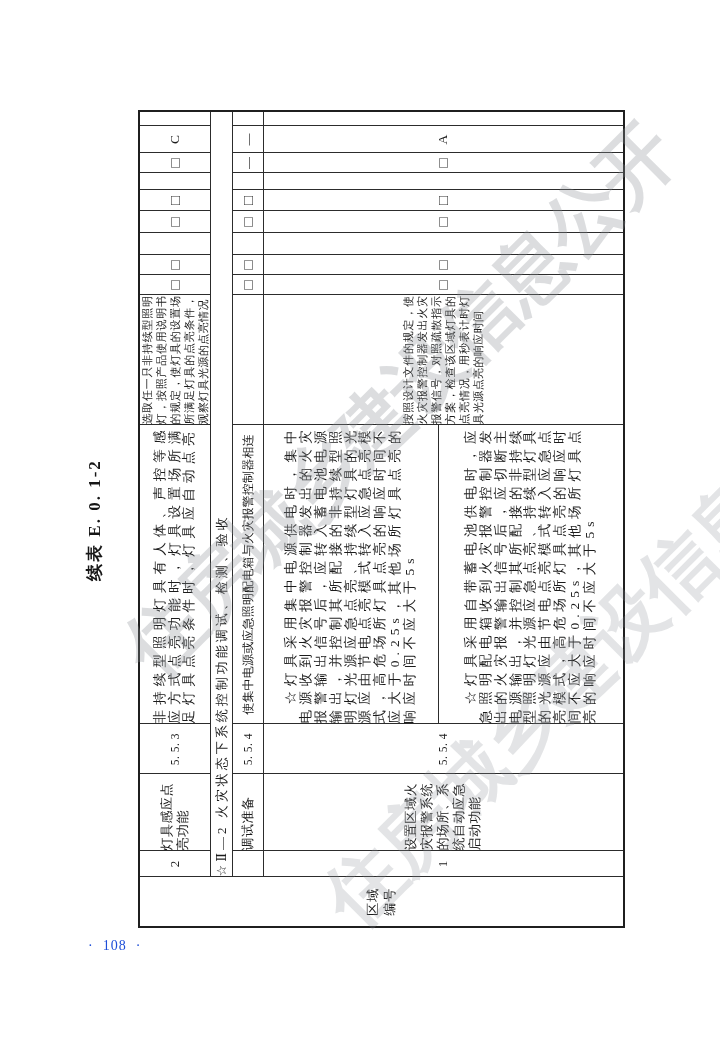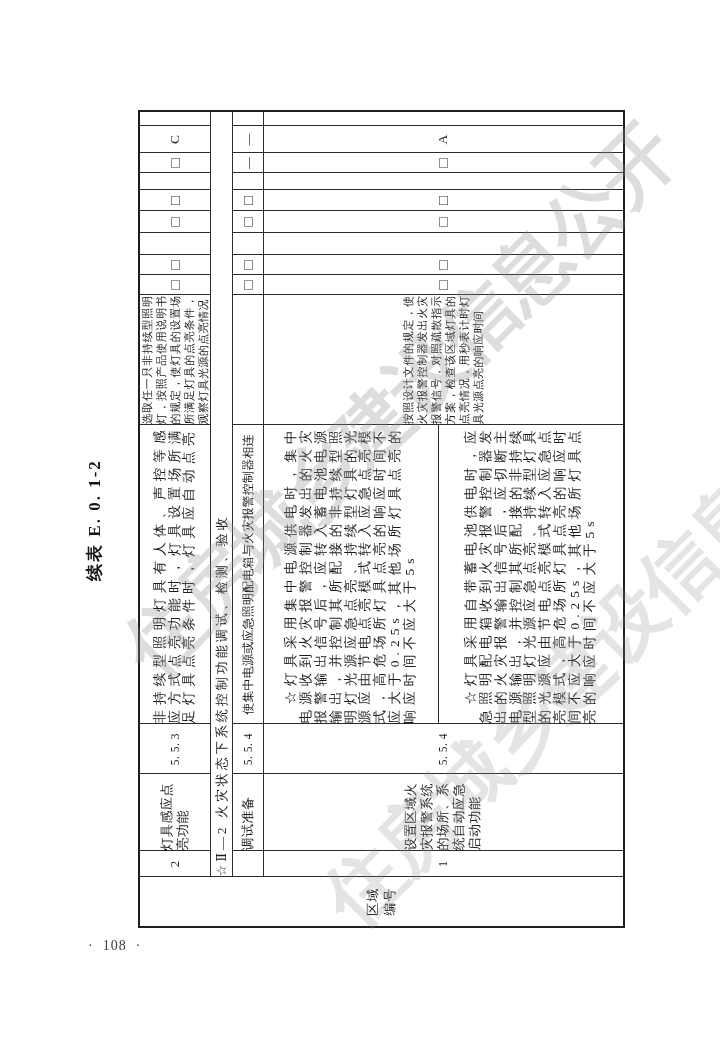--- a/index.html
+++ b/index.html
@@ -31,21 +31,21 @@
              word-break:break-all;letter-spacing:5px;}
   td.content.star{text-indent:19px;}
   td.content.oneline{font-size:12px;letter-spacing:0.2px;white-space:nowrap;text-align:center;padding:0 2px;}
   td.method{font-size:11px;line-height:14px;text-align:justify;padding:2px 4px;
             word-break:break-all;letter-spacing:0.4px;}
   td.section{font-size:13px;text-align:left;padding-left:3px;letter-spacing:3px;white-space:nowrap;}
   td.mark{text-align:center;font-size:15px;color:#333;}
   td.mark.dash{font-size:12px;color:#222;}
   td.mark.grade{font-size:13.5px;color:#1b1b1b;}
 
-  #page-number{position:absolute;left:88px;top:938px;font-size:14px;color:#404040;
+  #page-number{position:absolute;left:88px;top:938px;font-size:14px;color:#1d4ed8;
                letter-spacing:1px;white-space:pre;}
 
   .wm{position:absolute;transform:rotate(-45deg);transform-origin:center center;
       font-size:76px;letter-spacing:-2px;color:#8d9298;opacity:0.30;white-space:nowrap;
       pointer-events:none;z-index:6;font-weight:bold;}
   #wm1{left:-80px;top:350px;width:960px;text-align:center;}
   #wm2{left:120px;top:600px;width:960px;text-align:center;opacity:0.24;}
 </style>
 </head>
 <body>

